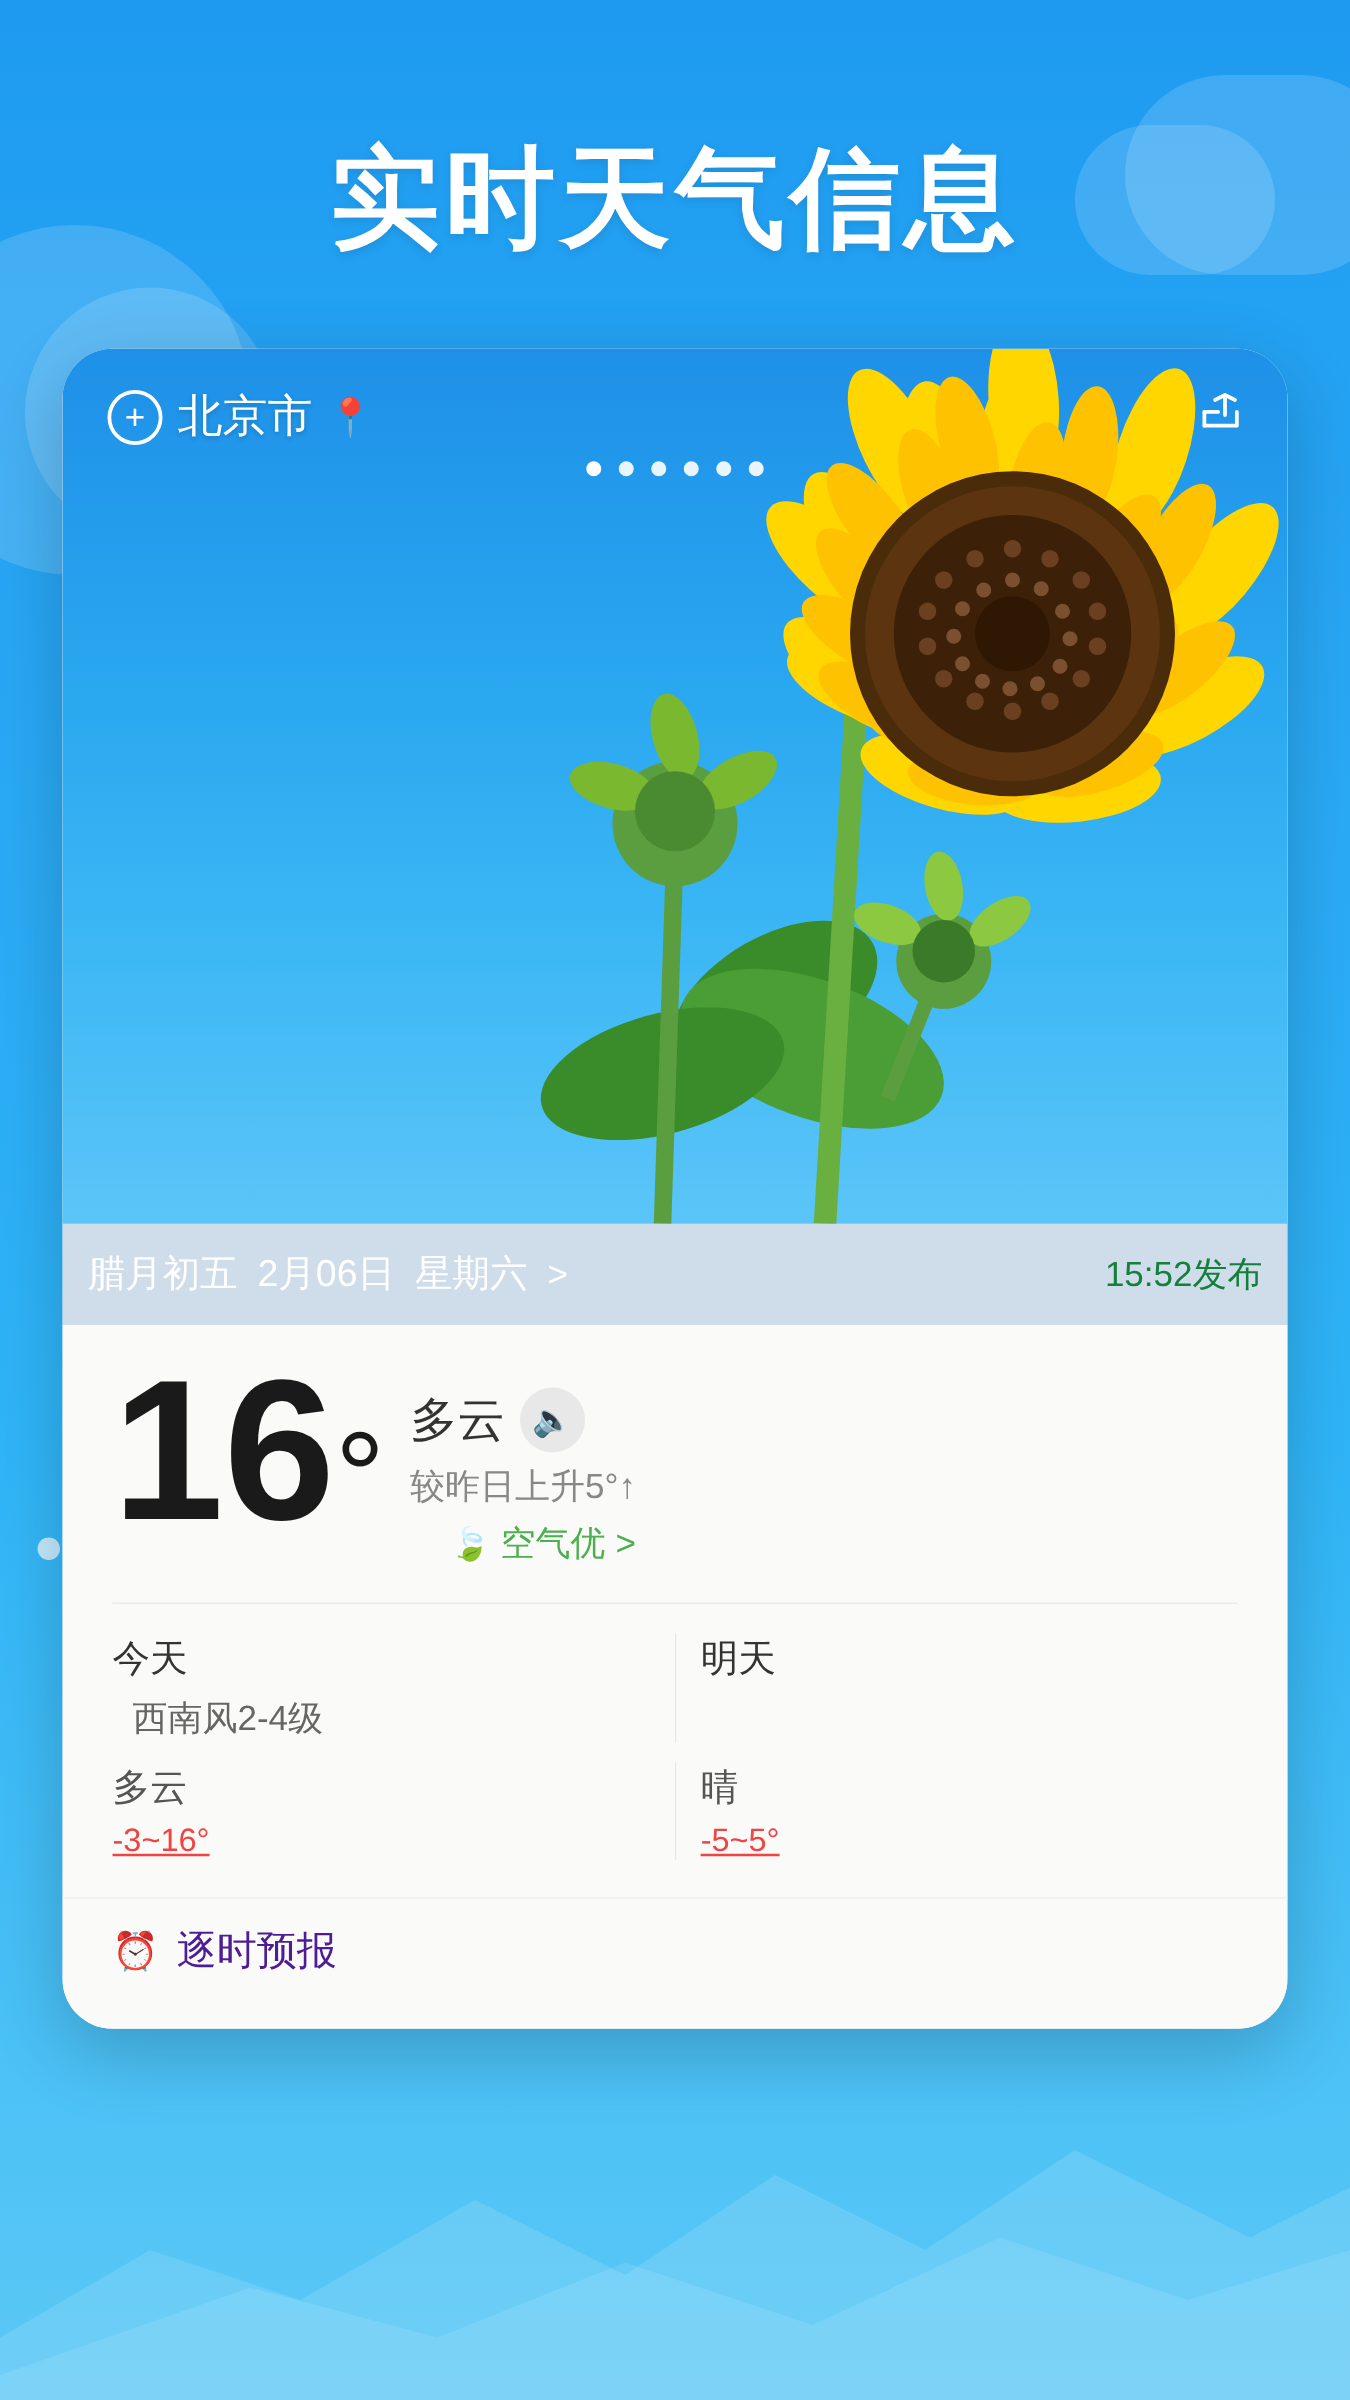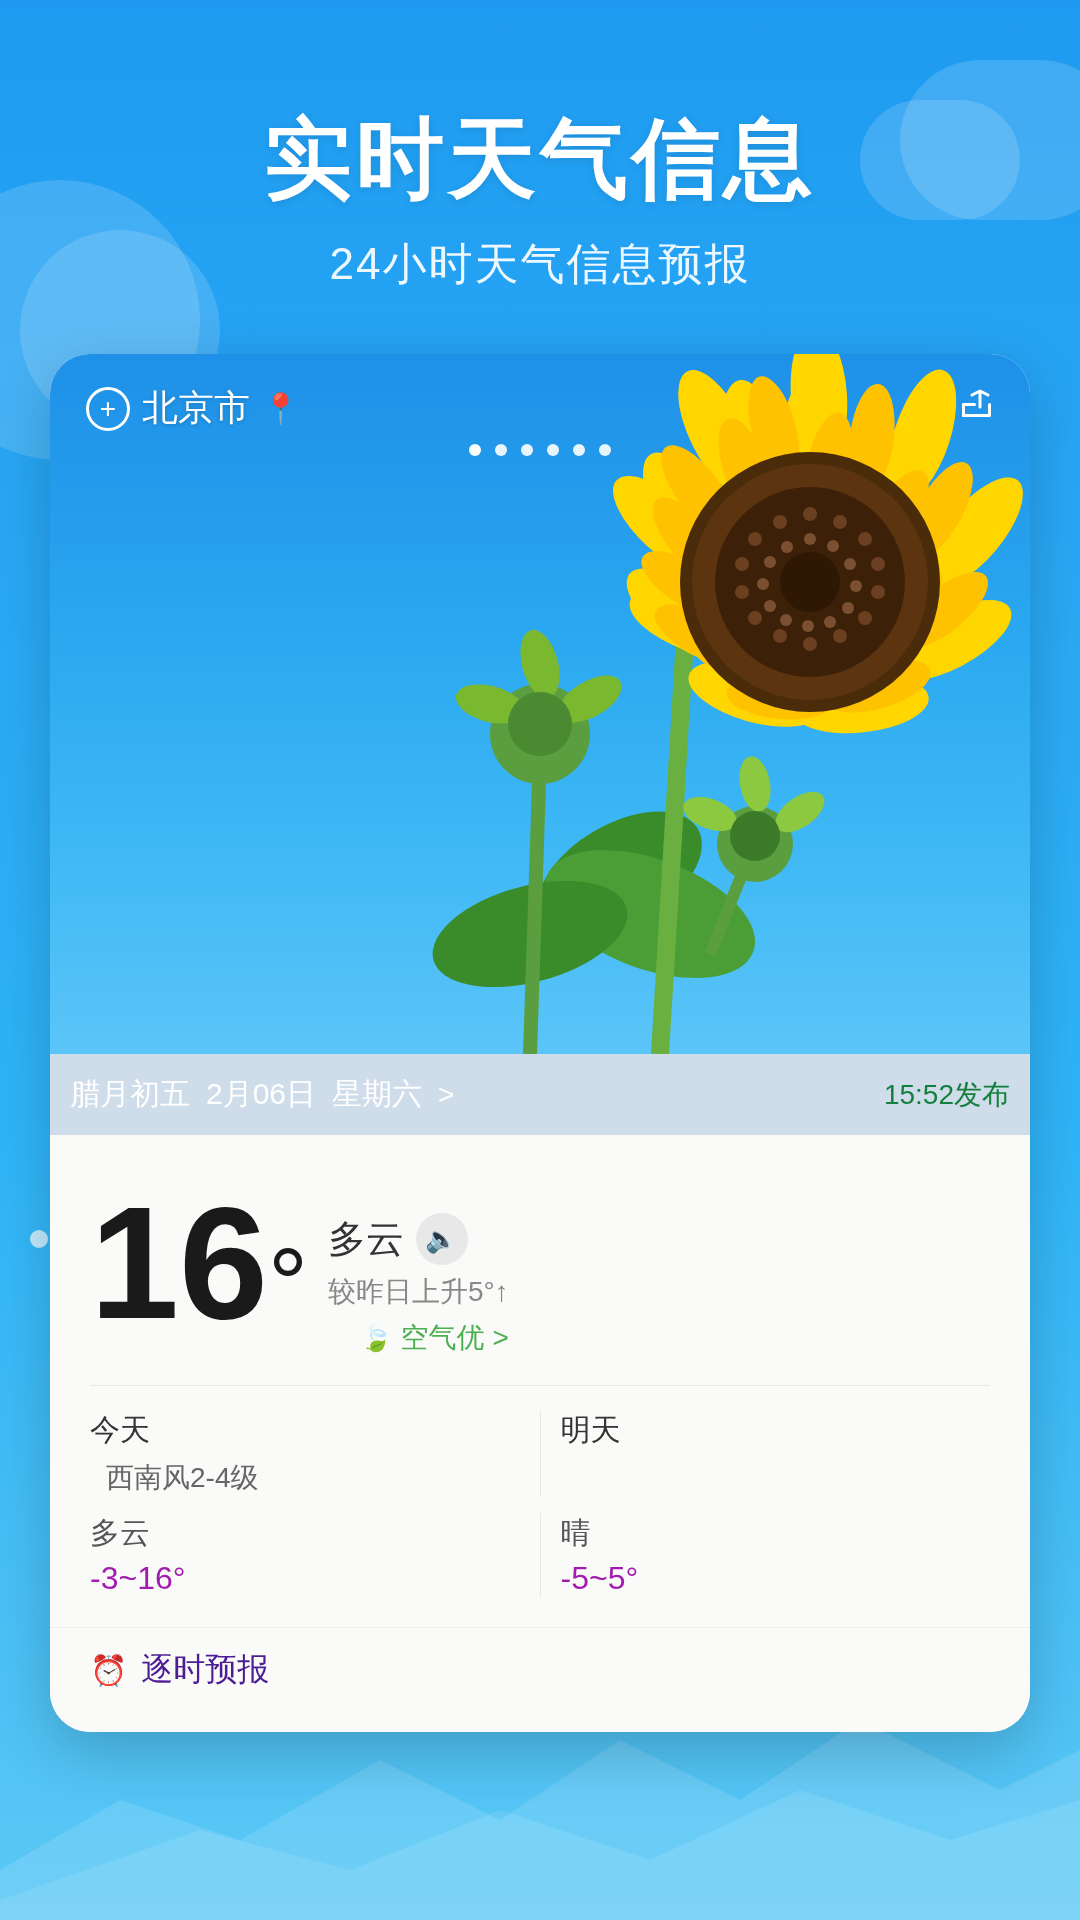--- a/index.html
+++ b/index.html
@@ -197,21 +197,21 @@
       font-size: 28px;
     }
     .date-right {
       color: #15803d;
       font-size: 28px;
     }
 
     
     .weather-info {
       background: #fafaf8;
-      padding: 48px 40px 30px;
+      padding: 20px 40px 30px;
     }
 
     .temp-row {
       display: flex;
       align-items: flex-start;
       gap: 20px;
       margin-bottom: 10px;
     }
     .temp-number {
       font-size: 160px;
@@ -298,23 +298,24 @@
     }
     .condition-col {
       flex: 1;
     }
     .condition-label {
       font-size: 30px;
       color: #555;
       margin-bottom: 6px;
     }
     .condition-temp {
-      font-size: 32px;
-      color: #a21caf;
+      font-size: 26px;
+      color: #ef4444;
       font-weight: 500;
+      text-decoration: underline;
     }
 
     
     .hourly-section {
       background: #fafaf8;
       padding: 20px 40px 30px;
       border-top: 1px solid #eee;
     }
     .hourly-title-row {
       display: flex;
@@ -346,21 +347,20 @@
   <svg viewBox="0 0 1080 300" preserveAspectRatio="none" xmlns="http://www.w3.org/2000/svg">
     <path d="M0,250 L120,180 L240,220 L380,140 L500,200 L620,120 L740,180 L860,100 L1000,170 L1080,130 L1080,300 L0,300 Z" fill="rgba(255,255,255,0.12)"></path>
     <path d="M0,280 L200,210 L350,250 L500,190 L650,240 L800,170 L950,220 L1080,180 L1080,300 L0,300 Z" fill="rgba(255,255,255,0.10)"></path>
   </svg>
 </div>
 
 <div class="side-dot"></div>
 
 <div class="header-section">
   <h1 class="main-title">实时天气信息</h1>
-  <p class="sub-title">24小时天气信息预报</p>
 </div>
 
 <div class="weather-card">
 
   <div class="sunflower-area">
 
     <svg class="sunflower-svg" viewBox="0 0 700 700" xmlns="http://www.w3.org/2000/svg">
 
       <ellipse cx="290" cy="520" rx="90" ry="50" fill="#3a8c2a" transform="rotate(-30 290 520)"></ellipse>
       <ellipse cx="320" cy="560" rx="110" ry="55" fill="#4a9e35" transform="rotate(20 320 560)"></ellipse>

